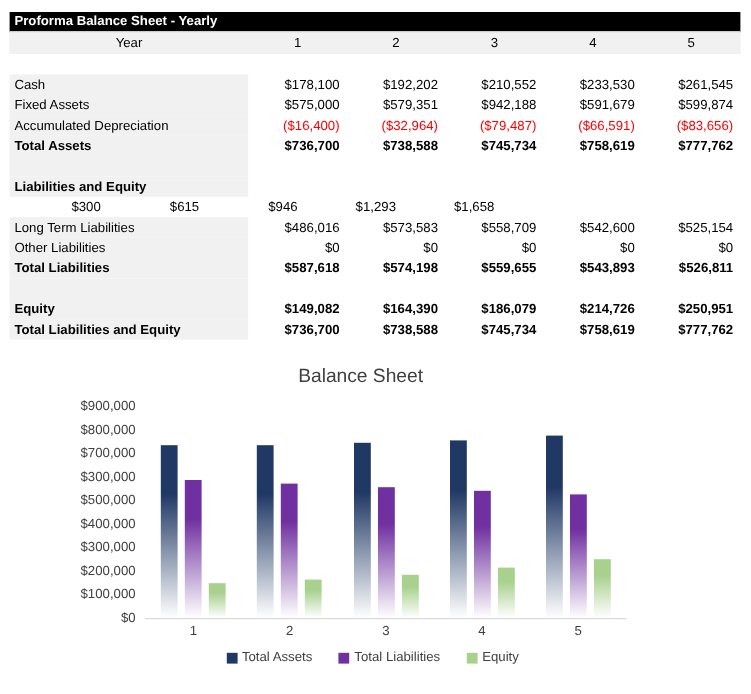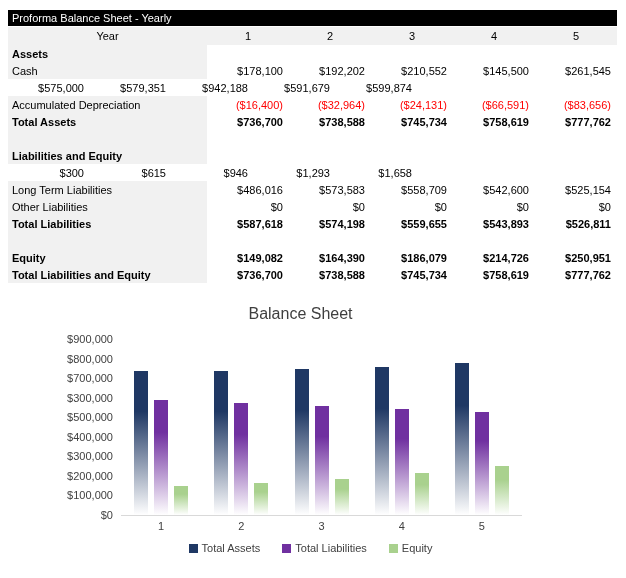--- a/index.html
+++ b/index.html
@@ -1,20 +1,20 @@
 <!DOCTYPE html>
 <html><head>
 <meta charset="utf-8">
 <style>
   html,body{margin:0;padding:0;background:#fff;}
   .page{position:relative;width:626px;height:578px;background:#ffffff;overflow:hidden;
         font-family:"Liberation Sans",sans-serif;}
   
   .sheet-table{position:absolute;left:8px;top:10px;width:609px;}
-  .title-bar{height:17px;background:#000000;color:#ffffff;font-size:11px;font-weight:normal;
+  .title-bar{height:17px;background:#000000;color:#ffffff;font-size:11px;font-weight:bold;
              line-height:17px;padding-left:4px;box-sizing:border-box;border-bottom:1px solid #fff;}
   .trow{display:flex;height:17px;align-items:flex-start;font-size:11px;color:#000;}
   .year-row{background:#f1f1f1;height:18px;}
   .label-cell{width:199px;box-sizing:border-box;padding-left:4px;background:#f1f1f1;
               height:100%;display:flex;align-items:center;}
   .year-label{justify-content:center;padding-left:0;}
   .vcell{width:82px;box-sizing:border-box;text-align:right;padding-right:6px;background:#ffffff;
          height:100%;display:flex;align-items:center;justify-content:flex-end;}
   .year-row .vcell{background:#f1f1f1;justify-content:center;padding-right:0;}
   .trow.section .label-cell{font-weight:bold;}
@@ -49,47 +49,47 @@
     <div class="trow year-row">
       <div class="label-cell year-label">Year</div>
     <div class="vcell">1</div>
         <div class="vcell">2</div>
         <div class="vcell">3</div>
         <div class="vcell">4</div>
         <div class="vcell">5</div>
       </div>
     <div id="table-rows">
         <div class="trow section">
-          <div class="label-cell">Assets</div>
           <div class="vcell"></div>
           <div class="vcell"></div>
           <div class="vcell"></div>
           <div class="vcell"></div>
           <div class="vcell"></div>
         </div>
         <div class="trow normal">
           <div class="label-cell">Cash</div>
           <div class="vcell">$178,100</div>
           <div class="vcell">$192,202</div>
           <div class="vcell">$210,552</div>
-          <div class="vcell">$145,500</div>
+          <div class="vcell">$233,530</div>
           <div class="vcell">$261,545</div>
         </div>
         <div class="trow normal">
+          <div class="label-cell">Fixed Assets</div>
           <div class="vcell">$575,000</div>
           <div class="vcell">$579,351</div>
           <div class="vcell">$942,188</div>
           <div class="vcell">$591,679</div>
           <div class="vcell">$599,874</div>
         </div>
         <div class="trow negative">
           <div class="label-cell">Accumulated Depreciation</div>
           <div class="vcell">($16,400)</div>
           <div class="vcell">($32,964)</div>
-          <div class="vcell">($24,131)</div>
+          <div class="vcell">($79,487)</div>
           <div class="vcell">($66,591)</div>
           <div class="vcell">($83,656)</div>
         </div>
         <div class="trow total">
           <div class="label-cell">Total Assets</div>
           <div class="vcell">$736,700</div>
           <div class="vcell">$738,588</div>
           <div class="vcell">$745,734</div>
           <div class="vcell">$758,619</div>
           <div class="vcell">$777,762</div>

